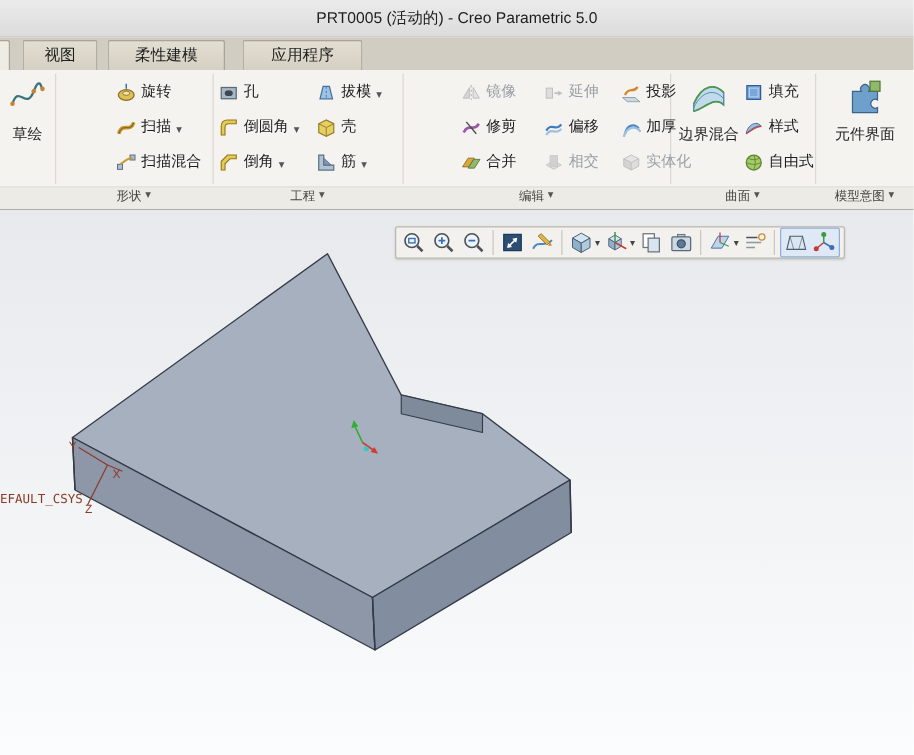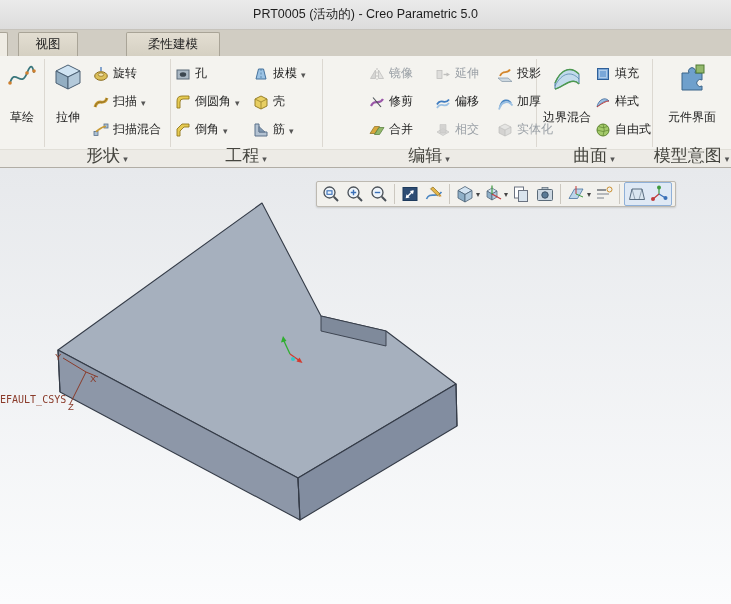--- a/index.html
+++ b/index.html
@@ -16,26 +16,26 @@
   .tab { position:absolute; bottom:0; height:24px; display:flex; align-items:center; justify-content:center;
     font-size:12.5px; color:#1e1e1e; background:linear-gradient(#e3ded2,#d5d0c2);
     border:1px solid #a9a497; border-bottom:none; border-radius:2px 2px 0 0; }
   .tab.partial { background:#efece4; }
 
   
   #ribbon { position:absolute; left:0; top:56px; width:731px; height:112px; background:#f4f3ef;
     border-bottom:1px solid #b1ada5; }
   #labelstrip { position:absolute; left:0; top:93px; width:731px; height:18px; background:#edebe6; border-top:1px solid #e1dfd8; }
   .vsep { position:absolute; top:3px; width:1px; height:88px; background:#dcd8d1; }
-  .bigbtn { position:absolute; top:3px; display:flex; flex-direction:column; align-items:center; gap:14px;
+  .bigbtn { position:absolute; top:3px; display:flex; flex-direction:column; align-items:center; gap:4px;
     font-size:12px; color:#1e1e1e; padding-top:3px; cursor:default; }
   .sbtn { position:absolute; height:27px; display:flex; align-items:center; gap:4px; font-size:12px; color:#1e1e1e; cursor:default; }
   .si { display:flex; width:16px; height:16px; }
-  .glabel { position:absolute; top:94px; height:17px; display:flex; align-items:flex-end; justify-content:center;
-    font-size:17px; color:#45453f; gap:3px; }
+  .glabel { position:absolute; top:94px; height:17px; display:flex; align-items:flex-start; justify-content:center;
+    font-size:10px; color:#45453f; gap:3px; }
   .dd::after { content:"▾"; font-size:9px; color:#555; line-height:1; }
   .dis .sl { color:#9aa0a6; }
   .dis svg { filter:grayscale(1) opacity(.55); }
 
   
   #viewport { position:absolute; left:0; top:168px; width:731px; height:436px;
     background:linear-gradient(#e7e9ec,#fbfcfd); }
   #gtoolbar { position:absolute; left:316px; top:13px; height:26px; display:flex; align-items:center; gap:2px;
     background:#f2f1ed; border:1px solid #bdb9b1; border-radius:2px; padding:0 3px;
     box-shadow:0 1px 2px rgba(0,0,0,.14); }
@@ -52,22 +52,25 @@
 
 <div id="titlebar">
   <span>PRT0005 (活动的) - Creo Parametric 5.0</span>
 </div>
 
 <div id="tabrow">
   <div class="tab partial" style="left:-6px;width:14px;"></div>
   <div class="tab" style="left:18px;width:60px;">
     <span>视图</span>
   </div>
-  <div class="tab" style="left:86px;width:94px;margin-left:40px;">
+  <div class="tab" style="left:86px;width:94px;">
     <span>柔性建模</span>
+  </div>
+  <div class="tab" style="left:194px;width:96px;">
+    <span>应用程序</span>
   </div>
 </div>
 
 <div id="ribbon">
   <div id="labelstrip"></div>
 
   <div class="vsep" style="left:44px;"></div>
   <div class="vsep" style="left:170px;"></div>
   <div class="vsep" style="left:322px;"></div>
   <div class="vsep" style="left:536px;"></div>
@@ -78,30 +81,20 @@
       <svg width="30" height="30" viewBox="0 0 30 30">
           <path d="M3 21 C8 5,14 27,20 11 S27 15,27 9" fill="none" stroke="#39767c" stroke-width="1.8"></path>
           <circle cx="3" cy="21" r="1.8" fill="#cf7f2e"></circle>
           <circle cx="20" cy="11" r="1.8" fill="#cf7f2e"></circle>
           <circle cx="27" cy="9" r="1.8" fill="#cf7f2e"></circle>
         </svg>
     </span>
     <span class="sl">草绘</span>
   </div>
 
-  <div class="bigbtn" style="left:46px;width:44px;">
-    <span>
-      <svg width="30" height="30" viewBox="0 0 30 30">
-          <polygon points="15,3 27,9 15,15 3,9" fill="#cfe3f2" stroke="#4a5f73"></polygon>
-          <polygon points="3,9 15,15 15,27 3,21" fill="#93aec2" stroke="#4a5f73"></polygon>
-          <polygon points="27,9 15,15 15,27 27,21" fill="#b3c9da" stroke="#4a5f73"></polygon>
-        </svg>
-    </span>
-    <span class="sl">拉伸</span>
-  </div>
 
   <div class="sbtn" style="left:93px;top:4px;">
     <span class="si">
       <svg width="16" height="16" viewBox="0 0 16 16">
           <line x1="8" y1="1" x2="8" y2="5" stroke="#3a6fb5" stroke-width="1.2"></line>
           <ellipse cx="8" cy="10" rx="6.3" ry="4.3" fill="#dcc05a" stroke="#8a6d20"></ellipse>
           <ellipse cx="8" cy="8.6" rx="2.8" ry="1.7" fill="#f2e4ae" stroke="#8a6d20" stroke-width=".7"></ellipse>
         </svg>
     </span>
     <span class="sl">旋转</span>

